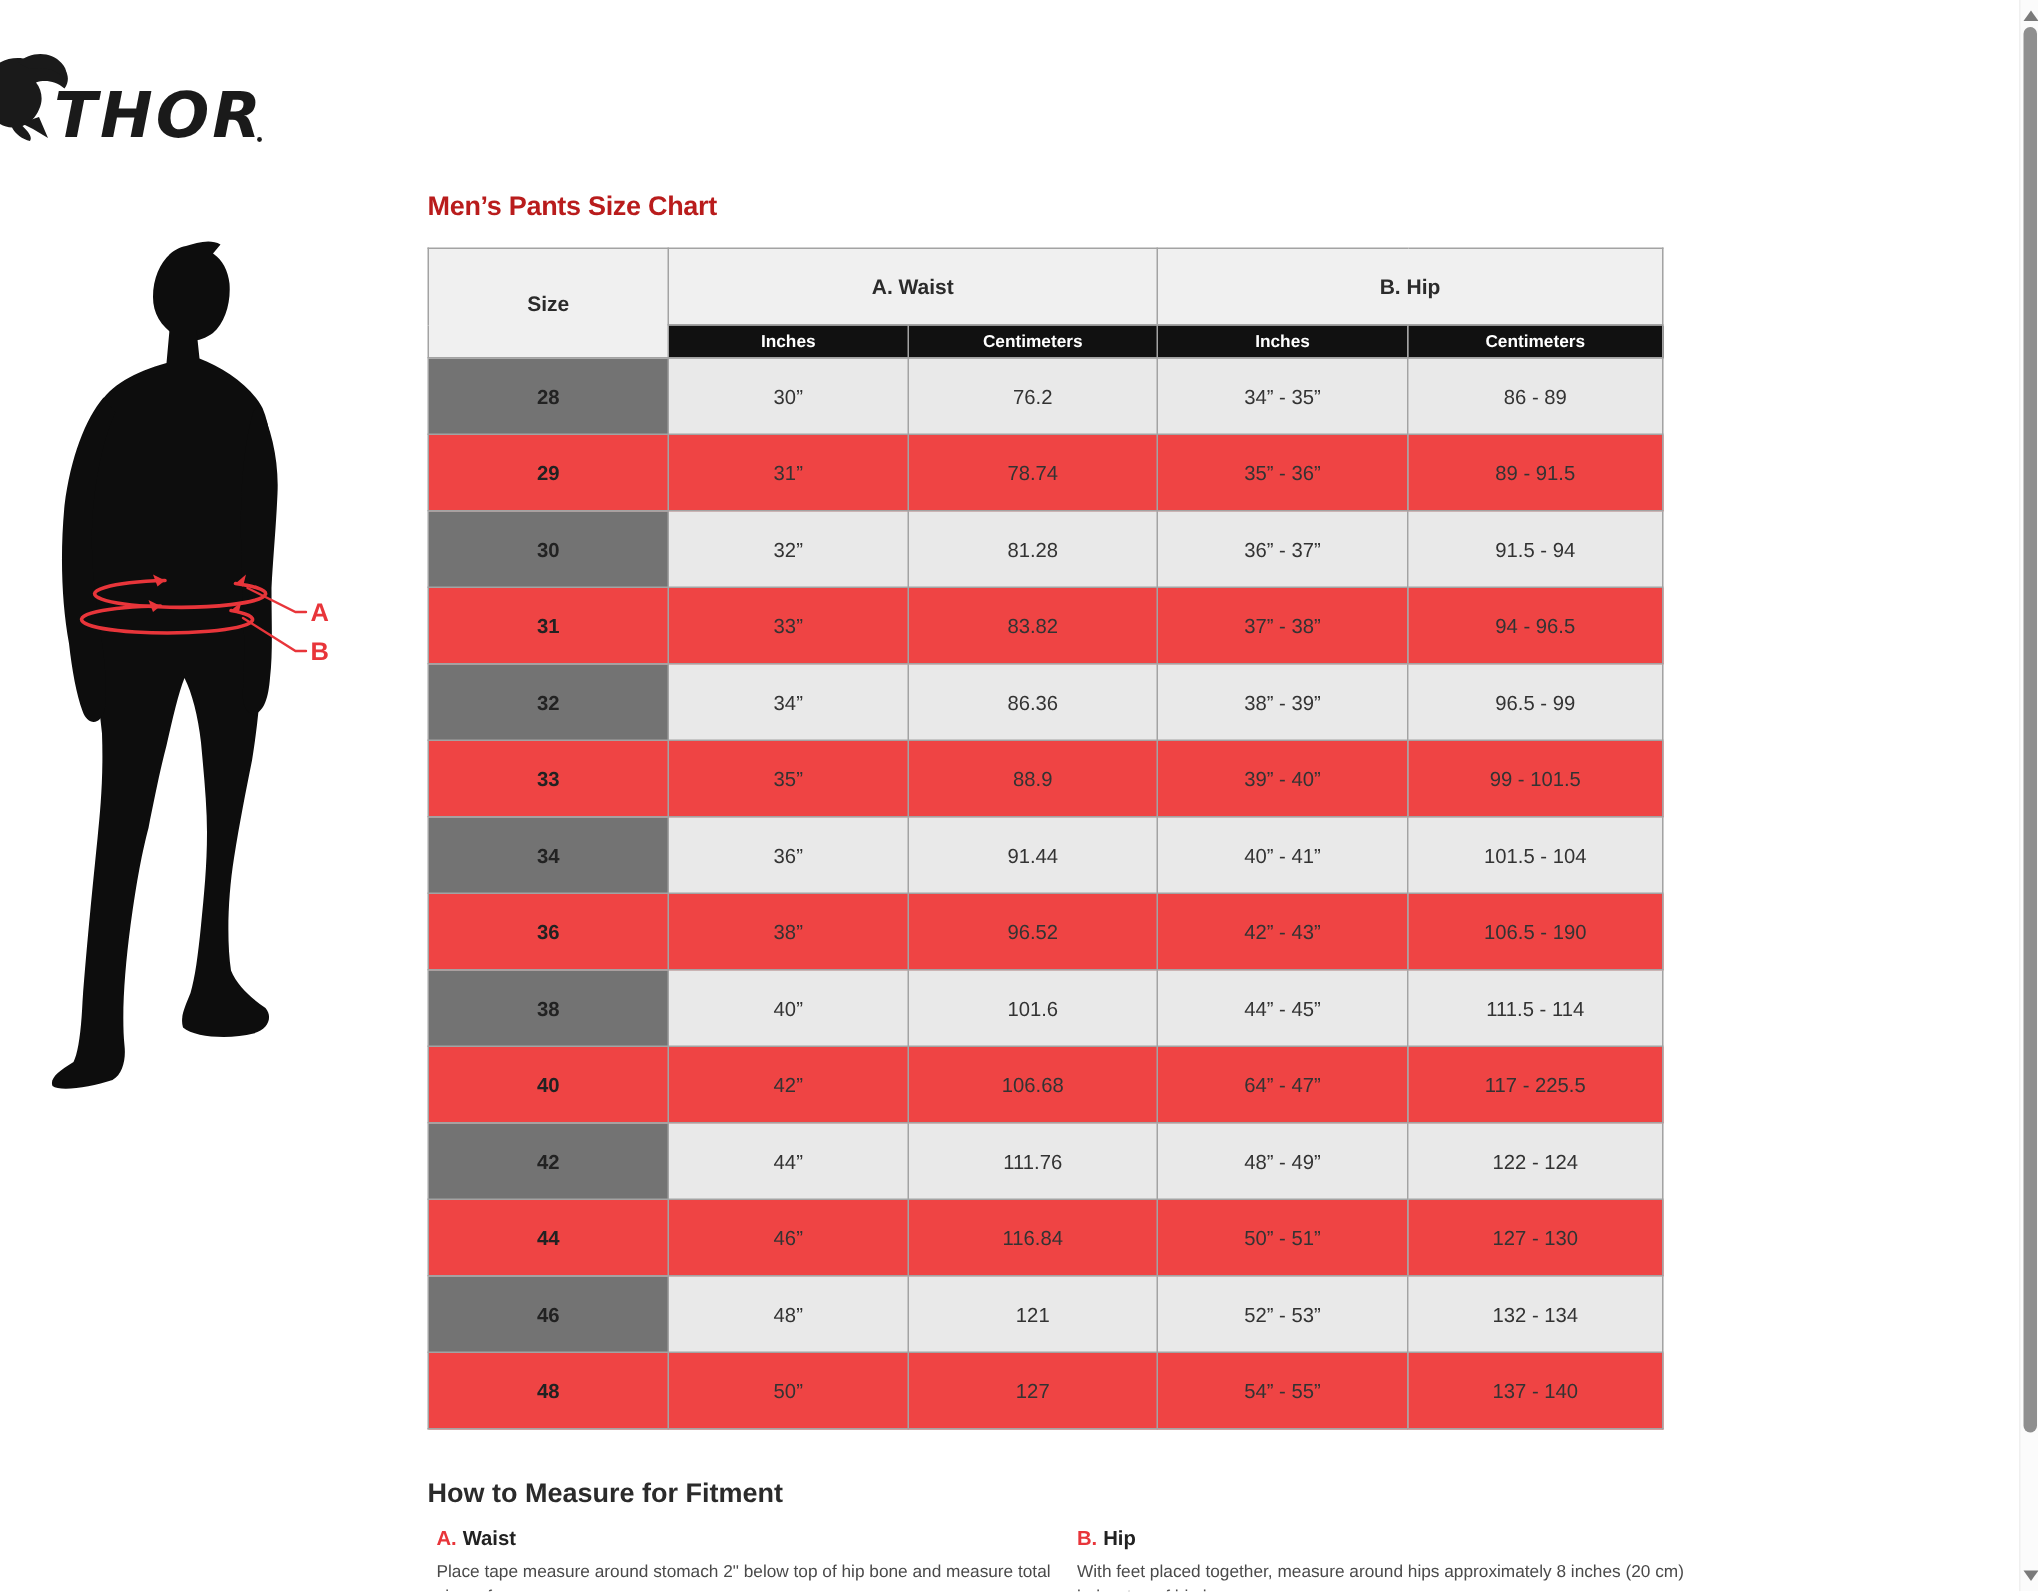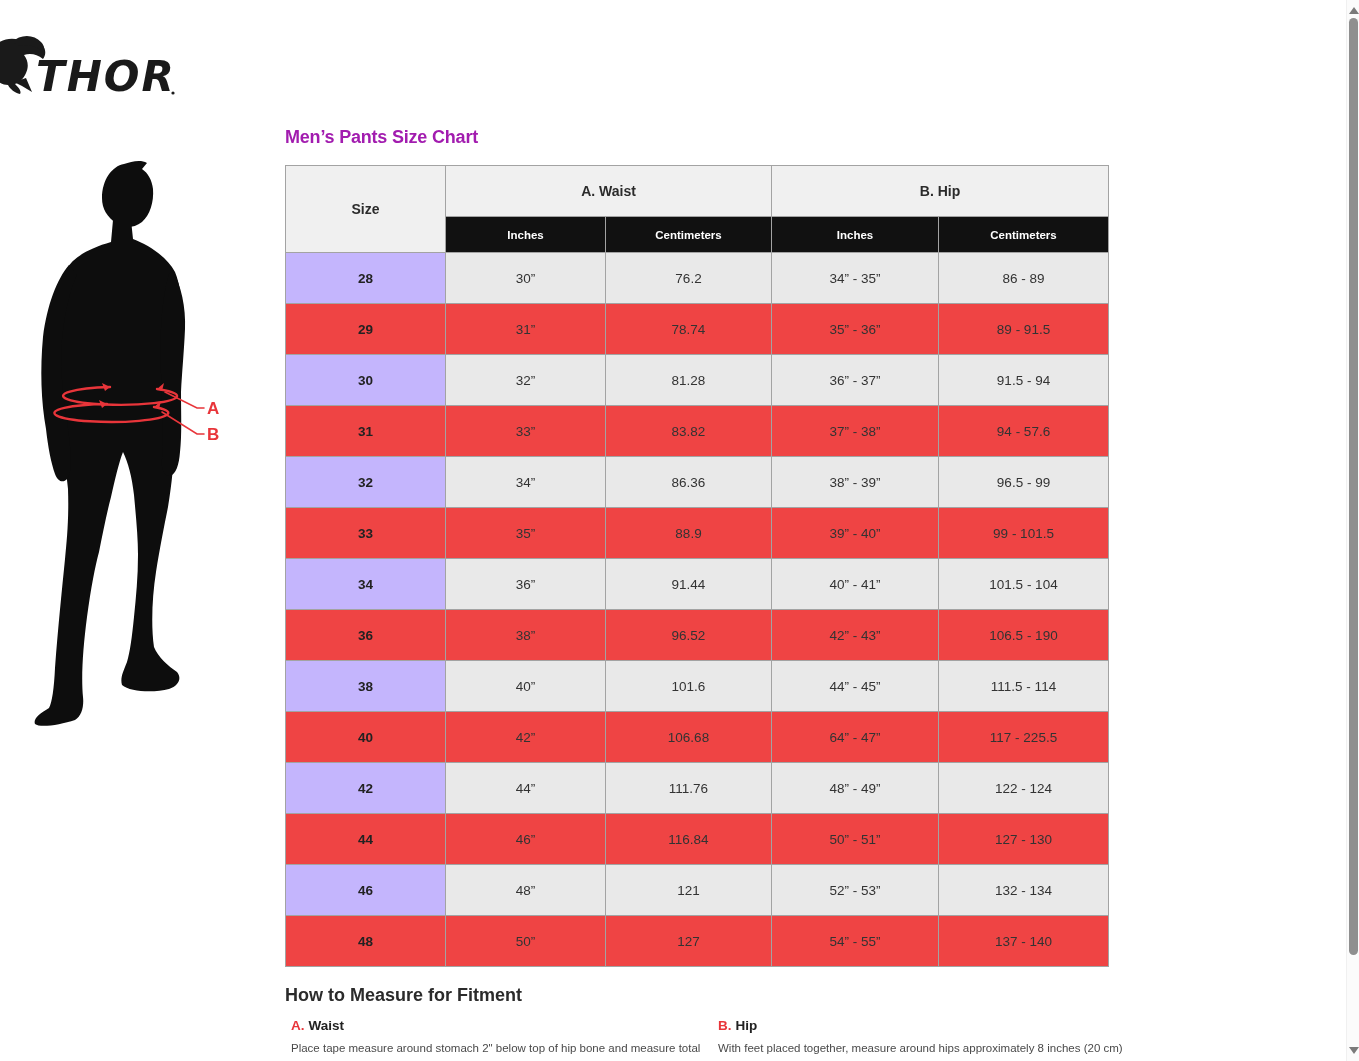--- a/index.html
+++ b/index.html
@@ -11,45 +11,45 @@
 
   
   .logo { position:absolute; left:0; top:36px; width:190px; height:64px; }
 
   
   .figure { position:absolute; left:30px; top:158px; width:200px; height:570px; }
 
   
   .page-title {
     position:absolute; left:285px; top:127px;
-    font-size:18px; font-weight:700; color:#a21caf; letter-spacing:-0.2px;
+    font-size:18px; font-weight:700; color:#b91c1c; letter-spacing:-0.2px;
   }
 
   
   .size-table {
     position:absolute; left:285px; top:165px; width:823px;
     border-collapse:collapse; table-layout:fixed;padding-left:28px;
   }
   .size-table th, .size-table td {
     border:1px solid #a3a3a3; text-align:center; vertical-align:middle;
     color:#333333; font-size:13.5px;
   }
   .size-table .group-header th {
     background:#f0f0f0; height:51px; font-size:14px; font-weight:700; color:#2b2b2b;
   }
   .size-table .unit-header th {
-    background:#111111; color:#ffffff; height:36px; font-size:11.5px; font-weight:700;
+    background:#111111; color:#ffffff; height:22px; font-size:11.5px; font-weight:700;
     border-color:#a3a3a3;
   }
   .size-table tbody th {
     font-weight:700; color:#222222; font-size:13.5px;
   }
   .size-table tbody tr { height:51px; background:#ef4444; }
   .size-table tbody tr.alt { background:#e9e9e9; }
-  .size-table tbody tr.alt th { background:#c4b5fd;margin-top:24px; }
+  .size-table tbody tr.alt th { background:#737373;margin-top:24px; }
 
   
   .section-title {
     position:absolute; left:285px; top:985px;
     font-size:18px; font-weight:700; color:#2b2b2b;
   }
   .measure-col { position:absolute; top:1018px; }
   .measure-col.col-a { left:291px; width:410px; }
   .measure-col.col-b { left:718px; width:425px; }
   .measure-heading { font-size:13.5px; font-weight:700; color:#222222; }
@@ -182,21 +182,21 @@
           <td>32”</td>
           <td>81.28</td>
           <td>36” - 37”</td>
           <td>91.5 - 94</td>
         </tr>
         <tr>
           <th>31</th>
           <td>33”</td>
           <td>83.82</td>
           <td>37” - 38”</td>
-          <td>94 - 57.6</td>
+          <td>94 - 96.5</td>
         </tr>
         <tr class="alt">
           <th>32</th>
           <td>34”</td>
           <td>86.36</td>
           <td>38” - 39”</td>
           <td>96.5 - 99</td>
         </tr>
         <tr>
           <th>33</th>

